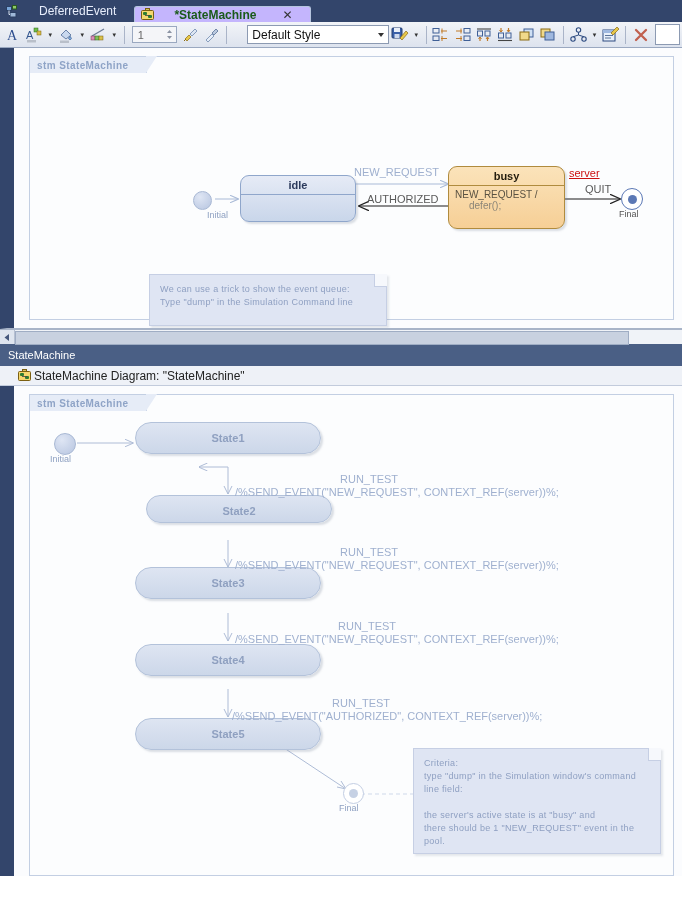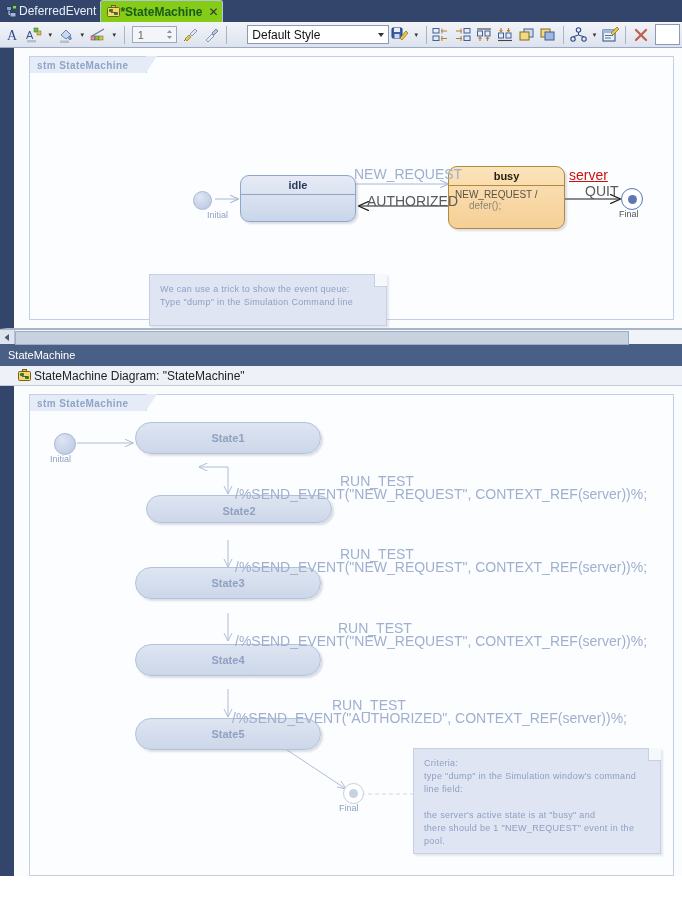--- a/index.html
+++ b/index.html
@@ -8,28 +8,28 @@
     font-family:"Liberation Sans", sans-serif;
     background:#ffffff;
     -webkit-font-smoothing:antialiased;
   }
   
   .tabstrip{
     height:22px;background:#33456b;position:relative;
     display:flex;align-items:flex-end;
   }
   .tab{
-    height:22px;display:flex;align-items:center;gap:0;
-    padding:0 4px 0 6px;font-size:12px;box-sizing:border-box;position:relative;
+    height:22px;display:flex;align-items:center;gap:20px;
+    padding:0 18px 0 6px;font-size:12px;box-sizing:border-box;position:relative;
   }
   .tab.inactive{color:#e8eefc;}
   .tab.active{
-    background:#84cc16;color:#2a2a2a;
+    background:#c4b5fd;color:#2a2a2a;
     border-top-left-radius:3px;border-top-right-radius:3px;
-    border:1px solid #b5c4de;border-bottom:none;height:22px;
+    border:1px solid #b5c4de;border-bottom:none;height:16px;
   }
   .tab.active .tab-label{color:#1a5a1a;font-weight:bold;}
   .tab .tab-label{white-space:nowrap;}
   .tabicon{width:13px;height:13px;display:inline-block;flex:none;position:relative;}
   .tabclose{font-size:12px;color:#333;margin-left:6px;cursor:default;}
   
   .toolbar{
     height:26px;background:linear-gradient(#f2f4f8,#dde3ee);
     border-bottom:1px solid #9aa8c0;
     display:flex;align-items:center;gap:0px;padding:0 2px;box-sizing:border-box;
@@ -118,21 +118,21 @@
   }
   .note .fold{
     position:absolute;right:-1px;top:-1px;width:12px;height:12px;
     background:#f6f8fc;border-left:1px solid #c6cfe4;border-bottom:1px solid #c6cfe4;
   }
   .note .ntxt{
     font-family:"Liberation Sans", sans-serif;font-size:9px;color:#8fa0c2;
     line-height:13px;padding:8px 10px;white-space:pre-wrap;letter-spacing:.3px;
   }
   
-  .elabel{position:absolute;font-size:14px;color:#5a5a5a;white-space:nowrap;}
+  .elabel{position:absolute;font-size:11px;color:#5a5a5a;white-space:nowrap;}
   .elabel.ghost{color:#9fb0cf;}
   .elabel.red{color:#cc1111;text-decoration:underline;}
   svg.ov{position:absolute;left:0;top:0;pointer-events:none;}
   
   .hscroll{
     height:14px;background:#e9edf4;border-top:1px solid #a8b4c8;
     display:flex;align-items:center;
   }
   .hscroll .arrowbox{
     width:14px;height:14px;background:#dfe5ef;border-right:1px solid #b6c0d2;

